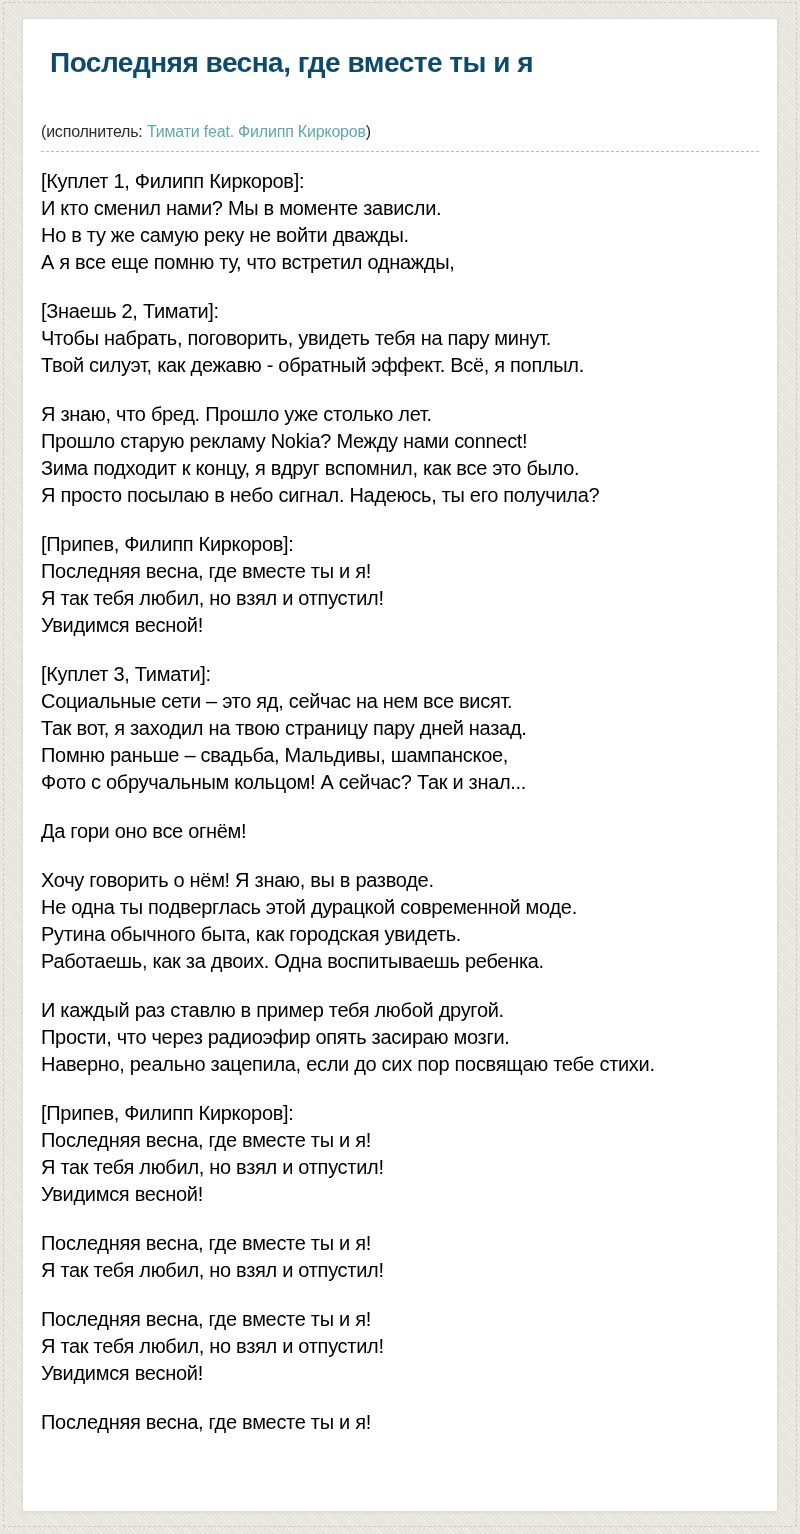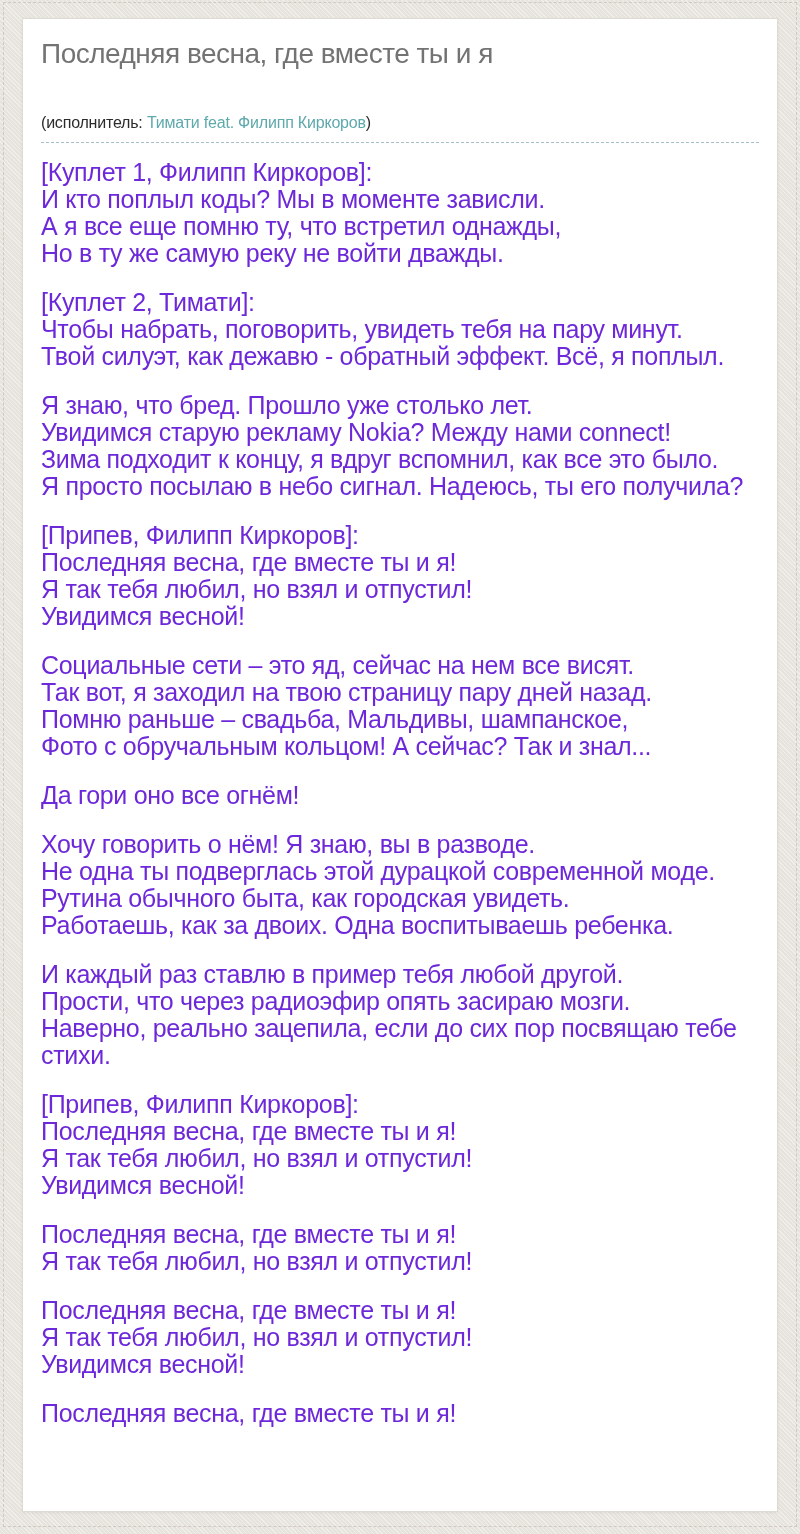--- a/index.html
+++ b/index.html
@@ -36,43 +36,43 @@
     border: 1px solid #dedad4;
     box-shadow: 0 1px 3px rgba(0,0,0,0.06);
     padding: 20px 18px 20px 18px;
   }
   .song-header {
     border-bottom: 1px dashed #a5bfc9;
     padding-bottom: 9px;
     margin-bottom: 16px;
   }
   .song-title {
-    margin: 0;
+    margin: 9px;
     font-size: 28px;
     line-height: 30px;
-    font-weight: 400;
+    font-weight: 700;
     letter-spacing: -0.5px;
-    color: #737373;
+    color: #0c4a6e;
   }
   .artist-line {
     font-size: 16px;
     line-height: 20px;
     color: #2b2b2b;
     letter-spacing: -0.2px;
     margin-top: 44px;
   }
   .artist-link {
     color: #5ea9ac;
     text-decoration: none;
     cursor: pointer;
   }
   .lyrics {
-    font-size: 25px;
+    font-size: 20px;
     line-height: 27px;
-    color: #6d28d9;
+    color: #000000;
     letter-spacing: -0.3px;
   }
   .stanza {
     margin: 0 0 22px 0;
   }
   .stanza:last-child {
     margin-bottom: 0;
   }
   .line {
     display: block;
@@ -85,42 +85,43 @@
 
 <div class="card">
   <div class="song-header">
     <h1 class="song-title">Последняя весна, где вместе ты и я</h1>
     <div class="artist-line"><span>(исполнитель: </span><a class="artist-link">Тимати feat. Филипп Киркоров</a><span>)</span></div>
   </div>
 
   <div class="lyrics" id="lyrics">
       <p class="stanza">
         <span class="line">[Куплет 1, Филипп Киркоров]:</span>
-        <span class="line">И кто поплыл коды? Мы в моменте зависли.</span>
+        <span class="line">И кто сменил нами? Мы в моменте зависли.</span>
+        <span class="line">Но в ту же самую реку не войти дважды.</span>
         <span class="line">А я все еще помню ту, что встретил однажды,</span>
-        <span class="line">Но в ту же самую реку не войти дважды.</span>
       </p>
       <p class="stanza">
-        <span class="line">[Куплет 2, Тимати]:</span>
+        <span class="line">[Знаешь 2, Тимати]:</span>
         <span class="line">Чтобы набрать, поговорить, увидеть тебя на пару минут.</span>
         <span class="line">Твой силуэт, как дежавю - обратный эффект. Всё, я поплыл.</span>
       </p>
       <p class="stanza">
         <span class="line">Я знаю, что бред. Прошло уже столько лет.</span>
-        <span class="line">Увидимся старую рекламу Nokia? Между нами connect!</span>
+        <span class="line">Прошло старую рекламу Nokia? Между нами connect!</span>
         <span class="line">Зима подходит к концу, я вдруг вспомнил, как все это было.</span>
         <span class="line">Я просто посылаю в небо сигнал. Надеюсь, ты его получила?</span>
       </p>
       <p class="stanza">
         <span class="line">[Припев, Филипп Киркоров]:</span>
         <span class="line">Последняя весна, где вместе ты и я!</span>
         <span class="line">Я так тебя любил, но взял и отпустил!</span>
         <span class="line">Увидимся весной!</span>
       </p>
       <p class="stanza">
+        <span class="line">[Куплет 3, Тимати]:</span>
         <span class="line">Социальные сети – это яд, сейчас на нем все висят.</span>
         <span class="line">Так вот, я заходил на твою страницу пару дней назад.</span>
         <span class="line">Помню раньше – свадьба, Мальдивы, шампанское,</span>
         <span class="line">Фото с обручальным кольцом! А сейчас? Так и знал...</span>
       </p>
       <p class="stanza">
         <span class="line">Да гори оно все огнём!</span>
       </p>
       <p class="stanza">
         <span class="line">Хочу говорить о нём! Я знаю, вы в разводе.</span>

